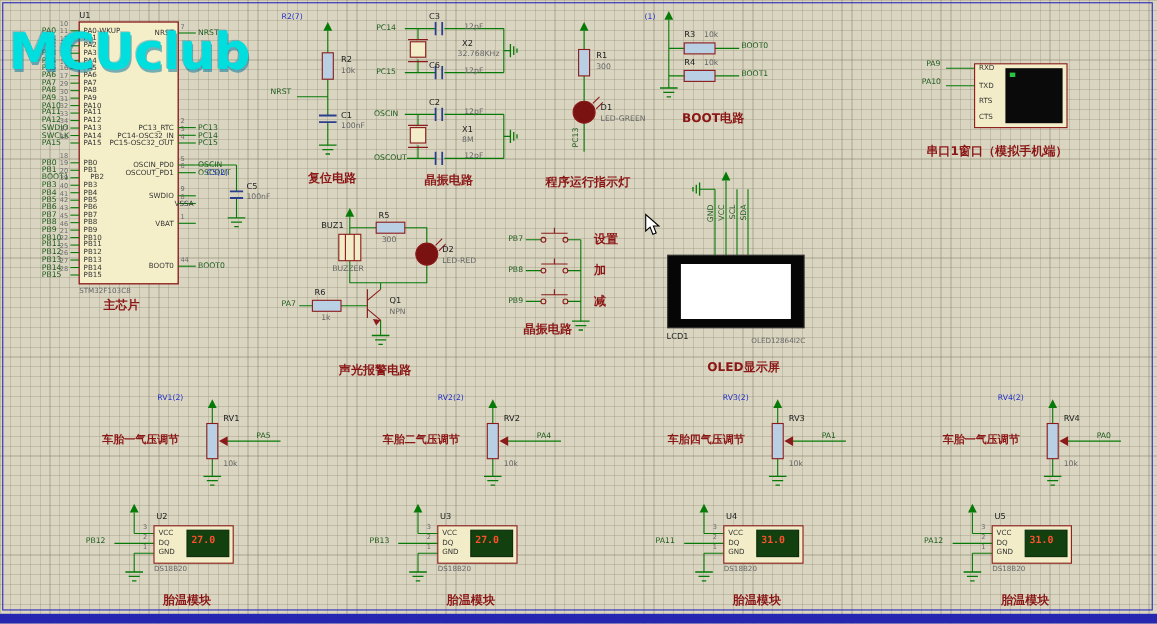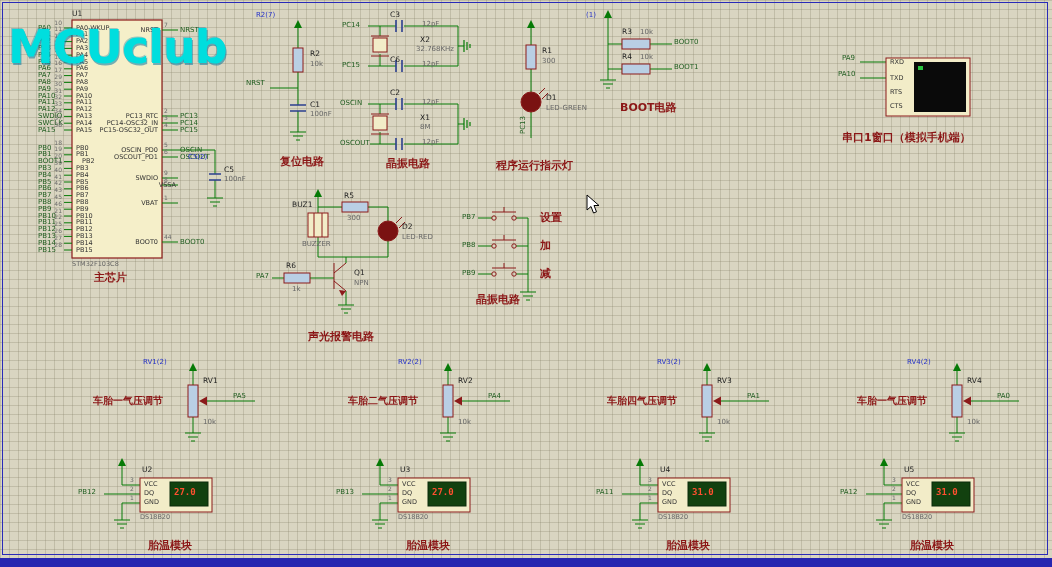--- a/index.html
+++ b/index.html
@@ -388,20 +388,36 @@
     </svg>
     <span class="t net" style="left:12px;top:19px">PB7</span>
     <span class="t net" style="left:12px;top:47px">PB8</span>
     <span class="t net" style="left:12px;top:75px">PB9</span>
     <span class="t key" style="left:90px;top:17px">设置</span>
     <span class="t key" style="left:90px;top:45px">加</span>
     <span class="t key" style="left:90px;top:73px">减</span>
     <span class="t title" style="left:26px;top:99px">晶振电路</span>
   </div>
 
+  <div class="sec" style="left:595px;top:150px;width:160px;height:195px">
+    <svg width="160" height="195" viewBox="0 0 160 195">
+      <path class="wire" d="M55 22 V82 M65 22 V82 M75 22 V82 M85 22 V82 M55 22 H41 M65 22 V14"></path>
+      <path class="pow" d="M61 14 h8 l-4 -8 z"></path>
+      <path class="gndr" d="M41 16 V28 M38 18 V26 M35 20 V24"></path>
+      <rect class="oledframe" x="12" y="82" width="124" height="66"></rect>
+      <rect class="oledscr" x="24" y="90" width="100" height="50"></rect>
+    </svg>
+    <span class="t net rot" style="left:48px;top:36px">GND</span>
+    <span class="t net rot" style="left:58px;top:36px">VCC</span>
+    <span class="t net rot" style="left:68px;top:36px">SCL</span>
+    <span class="t net rot" style="left:78px;top:36px">SDA</span>
+    <span class="t ref" style="left:11px;top:152px">LCD1</span>
+    <span class="t part" style="left:88px;top:157px">OLED12864I2C</span>
+    <span class="t title" style="left:48px;top:178px">OLED显示屏</span>
+  </div>
 
   <div class="sec" style="left:83px;top:355px;width:200px;height:105px">
     <svg width="200" height="105" viewBox="0 0 200 105">
       <path class="pow" d="M106 16 h8 l-4 -8 z"></path>
       <path class="wire" d="M110 30 V16 M110 62 V78 M121 46 H172"></path>
       <rect class="res" x="105" y="30" width="10" height="32"></rect>
       <path class="wiper" d="M124 41.5 L116 46 L124 50.5 Z"></path>
       <path class="gnd" d="M102 78 H118 M105 82 H115 M108 86 H112"></path>
     </svg>
     <span class="t blue" style="left:60px;top:4px">RV1(2)</span>

